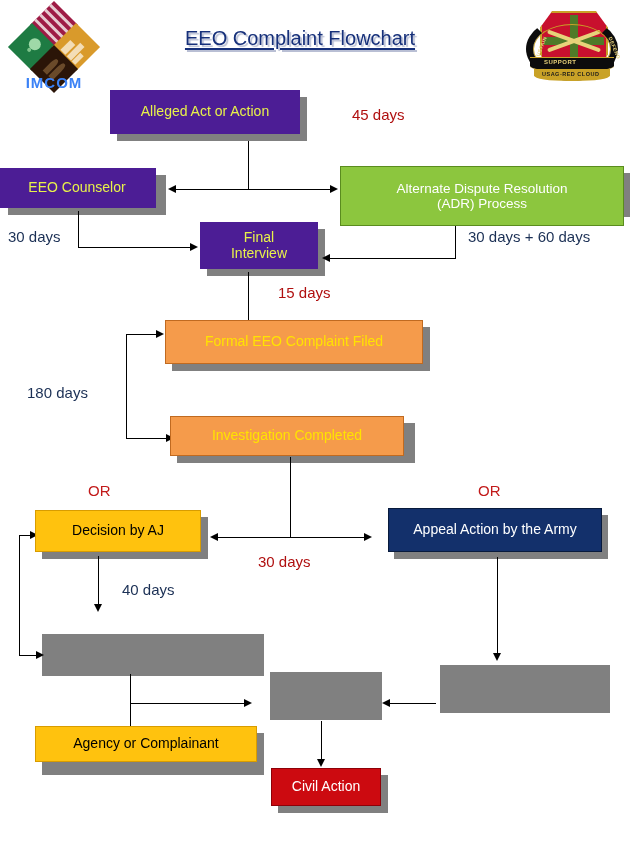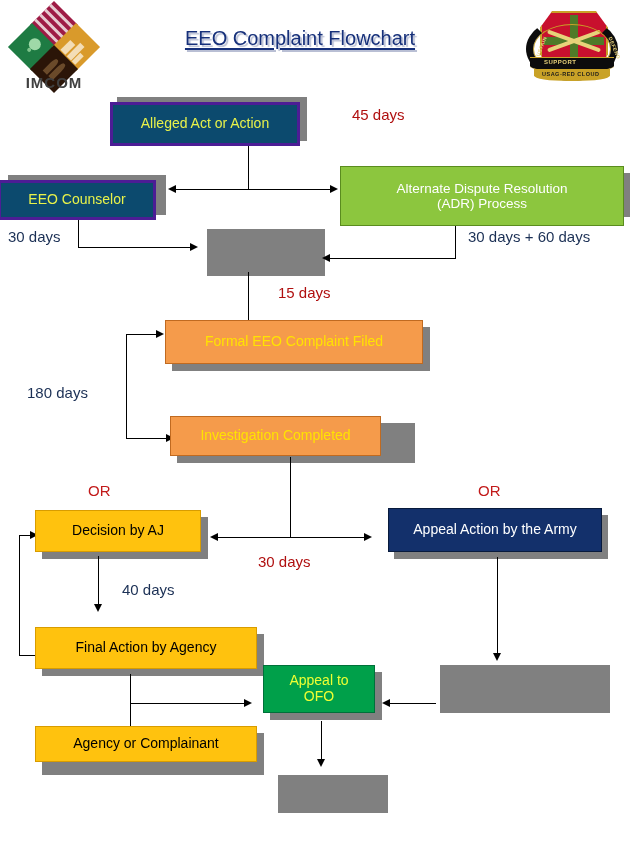--- a/index.html
+++ b/index.html
@@ -11,21 +11,21 @@
   
   .node{position:absolute;box-sizing:border-box;display:flex;
         align-items:center;justify-content:center;text-align:center;
         line-height:1.12;z-index:5;}
   .node .lbl{display:block;width:100%;white-space:pre-line;}
 
   
   .sh{position:absolute;background:#808080;z-index:2;}
 
   
-  .cyan  {background:#0c4a6e;border:3px solid #4c1d95;color:#E8F24A;margin-top:12px;}
+  .cyan  {background:#4c1d95;border:1px solid #4c1d95;color:#E8F24A;}
   .green {background:#8CC63E;border:1px solid #5a8c1e;color:#FFFFFF;}
   .orange{background:#F59B4B;border:1px solid #c06a20;color:#FFE300;}
   .gold  {background:#FFC20E;border:1px solid #d89c00;color:#000000;}
   .navy  {background:#13306B;border:1px solid #081a3c;color:#FFFFFF;}
   .emer  {background:#00A04A;border:1px solid #00703a;color:#EEFF33;}
   .red   {background:#CC0A10;border:1px solid #8e0008;color:#FFFFFF;}
 
   
   #title{position:absolute;left:150px;top:27px;width:300px;text-align:center;
          font-size:20px;font-weight:normal;color:#16307A;
@@ -53,21 +53,21 @@
   #d-top {left:29px;top:2px; background:#9E1B45;}
   #d-left{left:7px; top:24px;background:#1E7B43;}
   #d-rght{left:51px;top:24px;background:#D99A2B;}
   #d-bot {left:29px;top:46px;background:#2B1508;}
   .stripe{position:absolute;left:-6px;width:50px;height:3px;background:#f2e9e9;opacity:.85;}
   .tree{position:absolute;left:11px;top:7px;width:12px;height:12px;border-radius:50%;
         background:#9fd9a8;box-shadow:0 8px 0 -4px #7ec48c;}
   .bld{position:absolute;background:#f3ddb6;}
   .fig{position:absolute;background:#6a4a2a;border-radius:40% 40% 0 0;}
   #imcom-word{position:absolute;left:0;top:68px;width:92px;text-align:center;
-              font-size:15px;font-weight:bold;letter-spacing:1px;color:#404040;}
+              font-size:15px;font-weight:bold;letter-spacing:1px;color:#3b82f6;}
 
   
   #crest{position:absolute;left:520px;top:5px;width:104px;height:82px;z-index:7;}
   .crest-shield{position:absolute;left:20px;top:6px;width:64px;height:56px;background:#C8102E;
         border:2px solid #C9A227;
         clip-path:polygon(18% 0,82% 0,100% 28%,100% 72%,82% 100%,18% 100%,0 72%,0 28%);}
   .crest-x1,.crest-x2{position:absolute;left:4px;top:26px;width:56px;height:4px;background:#E8D27A;border-radius:2px;}
   .crest-x1{transform:rotate(20deg);}
   .crest-x2{transform:rotate(-20deg);}
   .crest-cross-v{position:absolute;left:28px;top:2px;width:8px;height:52px;background:#4F7A28;}
@@ -200,51 +200,51 @@
 
   <div class="node cyan" style="left:-2px;top:168px;width:158px;height:40px;font-size:14px;">
     <span class="lbl">EEO Counselor</span>
   </div>
 
   <div class="node green" style="left:340px;top:166px;width:284px;height:60px;font-size:13.5px;">
     <span class="lbl">Alternate Dispute Resolution
 (ADR) Process</span>
   </div>
 
+  <div class="node cyan" style="left:200px;top:222px;width:118px;height:47px;font-size:14px;">
+    <span class="lbl">Final
+Interview</span>
+  </div>
 
   <div class="node orange" style="left:165px;top:320px;width:258px;height:44px;font-size:14px;">
     <span class="lbl">Formal EEO Complaint Filed</span>
   </div>
 
-  <div class="node orange" style="left:170px;top:416px;width:211px;height:40px;font-size:14px;">
+  <div class="node orange" style="left:170px;top:416px;width:234px;height:40px;font-size:14px;">
     <span class="lbl">Investigation Completed</span>
   </div>
 
   <div class="node gold" style="left:35px;top:510px;width:166px;height:42px;font-size:14px;">
     <span class="lbl">Decision by AJ</span>
   </div>
 
   <div class="node navy" style="left:388px;top:508px;width:214px;height:44px;font-size:14px;">
     <span class="lbl">Appeal Action by the Army</span>
   </div>
 
-  <div class="node gold" style="left:35px;top:627px;width:222px;height:42px;font-size:14px;">
-    <span class="lbl">Final Action by Agency</span>
-  </div>
 
   <div class="node gold" style="left:35px;top:726px;width:222px;height:36px;font-size:14px;text-align:center;">
     <span class="lbl">Agency or Complainant</span>
   </div>
 
 
-  <div class="node emer" style="left:263px;top:665px;width:112px;height:48px;font-size:14px;">
-    <span class="lbl">Appeal to
-OFO</span>
-  </div>
-
+
+  <div class="node red" style="left:271px;top:768px;width:110px;height:38px;font-size:14px;">
+    <span class="lbl">Civil Action</span>
+  </div>
 
   <div class="ann redtxt" style="left:352px;top:106px;">45 days</div>
   <div class="ann navytxt" style="left:8px;  top:228px;">30 days</div>
   <div class="ann navytxt" style="left:468px;top:228px;">30 days + 60 days</div>
   <div class="ann redtxt" style="left:278px;top:284px;">15 days</div>
   <div class="ann navytxt" style="left:27px; top:384px;">180 days</div>
   <div class="ann or" style="left:88px; top:482px;">OR</div>
   <div class="ann or" style="left:478px;top:482px;">OR</div>
   <div class="ann redtxt" style="left:258px;top:553px;">30 days</div>
   <div class="ann navytxt" style="left:122px;top:581px;">40 days</div>

